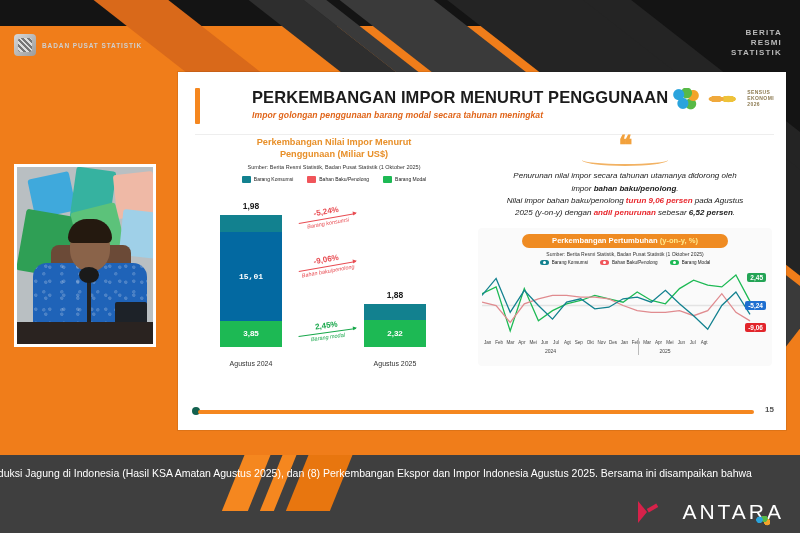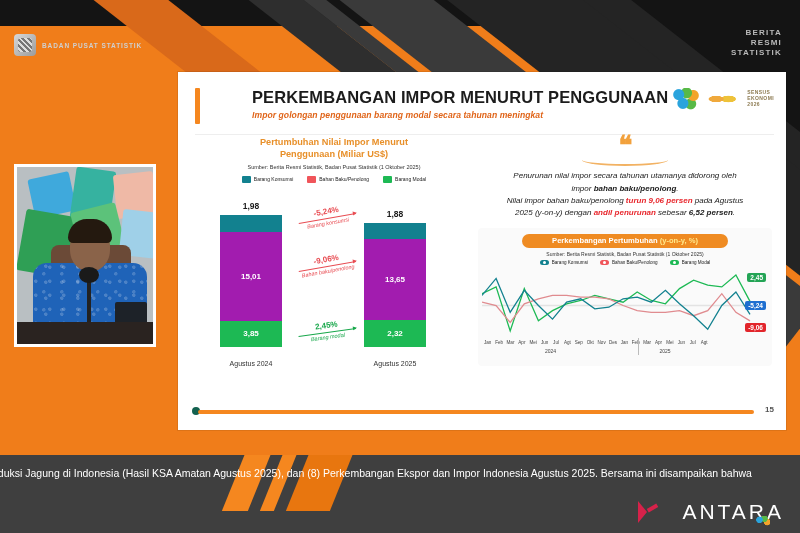--- a/index.html
+++ b/index.html
@@ -154,21 +154,21 @@
   .lg { display: flex; align-items: center; gap: 3px; font-size: 5px; color: #222; }
   .lg-sw { width: 9px; height: 7px; border-radius: 1px; }
 
   .bars { position: relative; margin-top: 10px; height: 176px; }
   .barcol { position: absolute; bottom: 22px; width: 62px; border-radius: 23px; }
   .barcol.c1 { left: 24px; }
   .barcol.c2 { left: 168px; }
   .seg { width: 100%; display: flex; align-items: center; justify-content: center;
          color: #fff; font-size: 8px; font-weight: bold; }
   .seg.konsumsi { background: #12818f; }
-  .seg.baku     { background: #a21caf; }
+  .seg.baku     { background: #0369a1; font-family: Liberation Mono, monospace; }
   .seg.modal    { background: #1db954; }
   .bar-top-val {
     position: absolute; width: 100%; text-align: center; top: -14px;
     font-size: 8.5px; font-weight: bold; color: #1a1a1a;
   }
   .bar-xlabel {
     position: absolute; bottom: 2px; width: 62px; text-align: center;
     font-size: 7px; color: #333;
   }
   .bar-xlabel.c1 { left: 24px; }
@@ -341,21 +341,21 @@
         <div>SENSUS</div>
         <div>EKONOMI</div>
         <div>2026</div>
       </div>
     </div>
 
     <div class="hr-line"></div>
 
     <div class="panel-left">
       <div class="chart-title">
-        <div>Pertumbuhan Nilai Impor Menurut</div>
+        <div>Perkembangan Nilai Impor Menurut</div>
         <div>Penggunaan (Miliar US$)</div>
       </div>
       <div class="chart-src">Sumber: Berita Resmi Statistik, Badan Pusat Statistik (1 Oktober 2025)</div>
 
       <div class="legend">
         <div class="lg">
           <span class="lg-sw" style="background:#12818f"></span>
           <span>Barang Konsumsi</span>
         </div>
         <div class="lg">
@@ -374,21 +374,20 @@
           <div class="bar-top-val">1,98</div>
           <div class="seg konsumsi" style="height:17px"></div>
           <div class="seg baku" style="height:89px">15,01</div>
           <div class="seg modal" style="height:26px">3,85</div>
         </div>
         <div class="bar-xlabel c1">Agustus 2024</div>
 
         <div class="barcol c2">
           <div class="bar-top-val">1,88</div>
           <div class="seg konsumsi" style="height:16px"></div>
-          <div class="seg baku" style="height:81px">13,65</div>
           <div class="seg modal" style="height:27px">2,32</div>
         </div>
         <div class="bar-xlabel c2">Agustus 2025</div>
 
         <div class="ann a1">
           <div class="pct">-5,24%</div>
           <div class="arw"></div>
           <div class="cap">Barang konsumsi</div>
         </div>
         <div class="ann a2">

